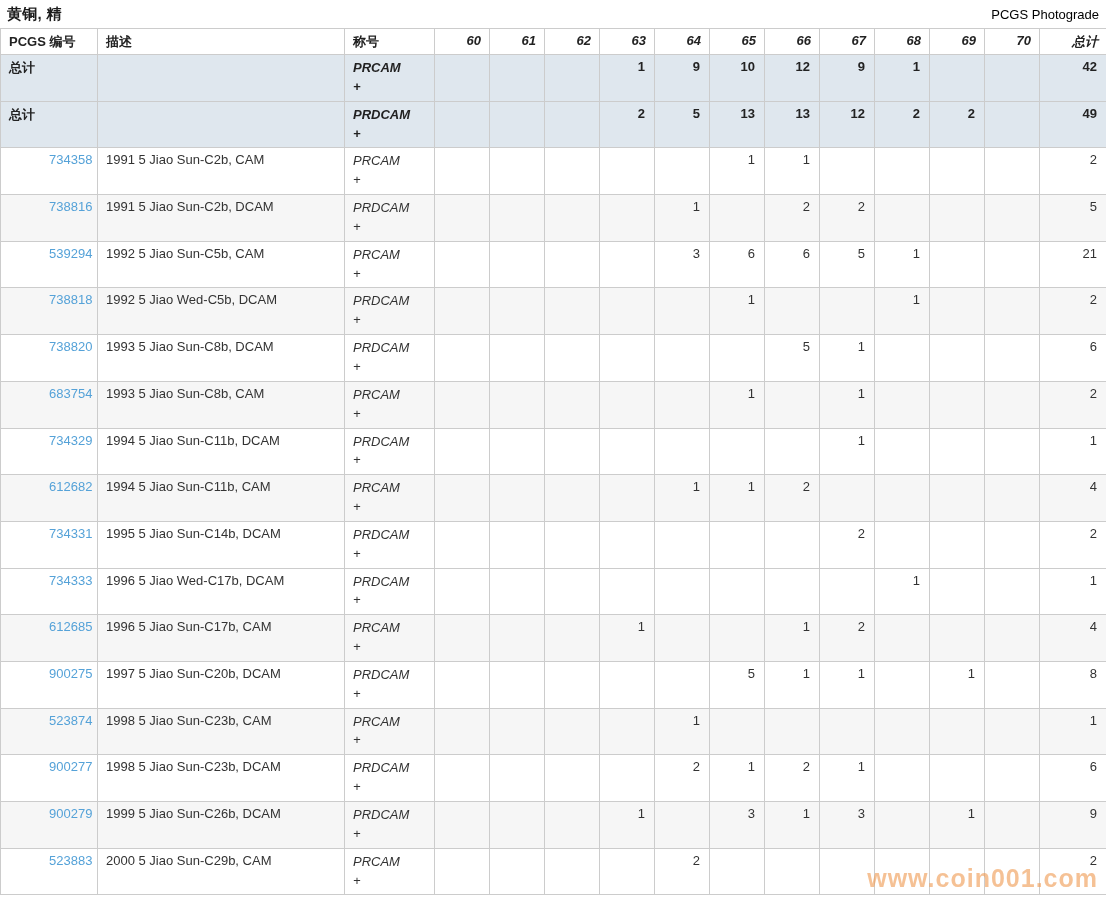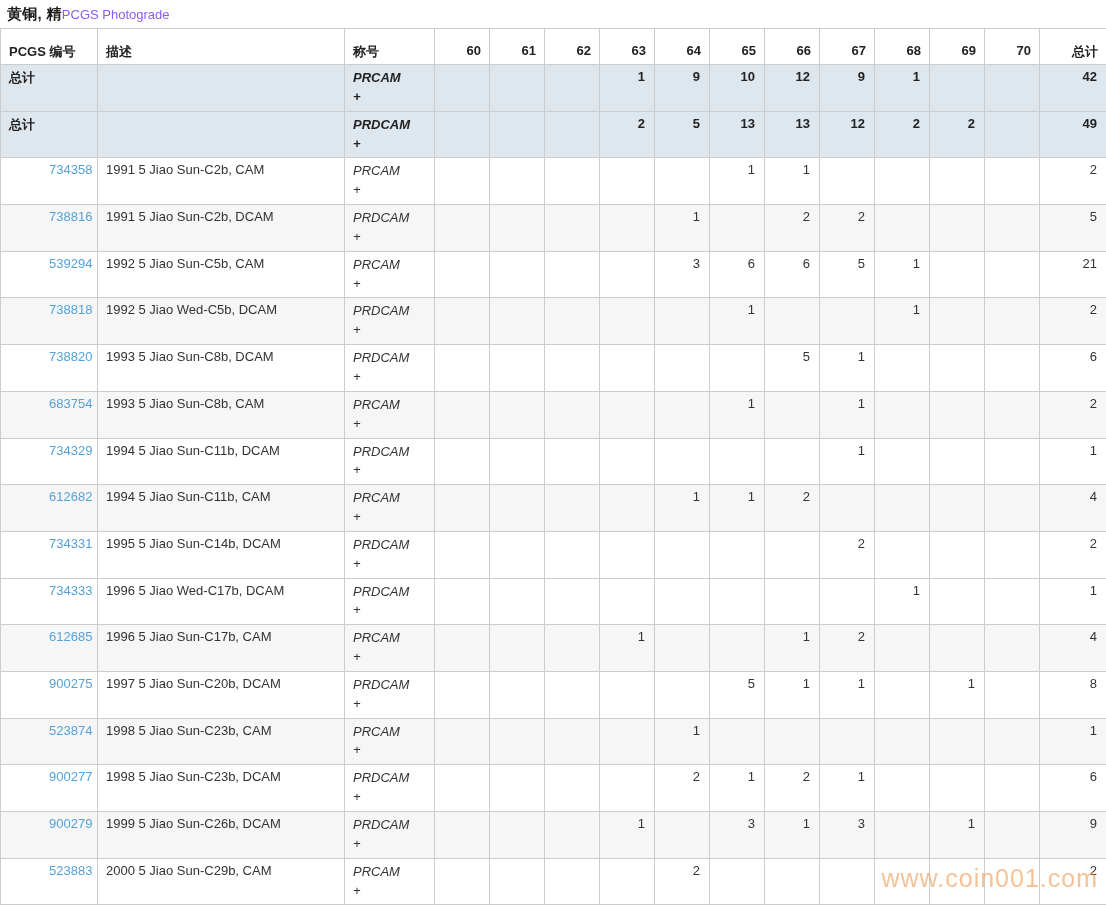--- a/index.html
+++ b/index.html
@@ -7,31 +7,32 @@
     width: 1106px; height: 909px;
     background: #fff;
     font-family: "Liberation Sans", "DejaVu Sans", sans-serif;
     overflow: hidden;
     position: relative;
   }
   .topbar {
     height: 28px;
     display: flex;
     align-items: center;
+    justify-content: space-between;
     padding: 0 7px 0 7px;
   }
   .page-title {
     font-size: 15px;
     font-weight: bold;
     color: #1c1c1c;
     letter-spacing: .3px;
   }
   .photograde-link {
     font-size: 13px;
-    color: #8b5cf6;
+    color: #000000;
     text-decoration: none;
     cursor: pointer;
   }
   table.pop-table {
     width: 1106px;
     border-collapse: collapse;
     table-layout: fixed;
   }
   .pop-table th, .pop-table td {
     border: 1px solid #cccccc;
@@ -40,23 +41,23 @@
     padding: 4px 8px;
     color: #333;
     overflow: hidden;
   }
   .pop-table thead tr { height: 23px; }
   .pop-table thead th {
     font-weight: bold;
     color: #222;
     text-align: left;
     background: #fff;
-    padding-top: 14px; padding-bottom: 3px;
-  }
-  .pop-table thead th.num { text-align: right; }
+    padding-top: 4px; padding-bottom: 3px;
+  }
+  .pop-table thead th.num { text-align: right; font-style: italic; }
   .pop-table tbody tr { height: 45px; }
   .pop-table td.num { text-align: right; padding-right: 9px; }
   tr.totals-row td {
     background: #dfe7ee;
     font-weight: bold;
     color: #222;
   }
   tr.data-row.alt td { background: #f6f6f6; }
   tr.data-row td { background: #fff; }
   a.id-link {
@@ -64,21 +65,21 @@
     text-decoration: none;
     cursor: pointer;
     margin-left: 40px;
   }
   .designation { white-space: pre-line; line-height: 1.45; font-style: italic; }
   .watermark {
     position: absolute;
     top: 864px;
     right: 8px;
     font-size: 25px;
-    font-weight: normal;
+    font-weight: bold;
     letter-spacing: 1px;
     color: #f09c55;
     opacity: 0.62;
     pointer-events: none;
     z-index: 5;
   }
 </style>
 </head>
 <body>
 

